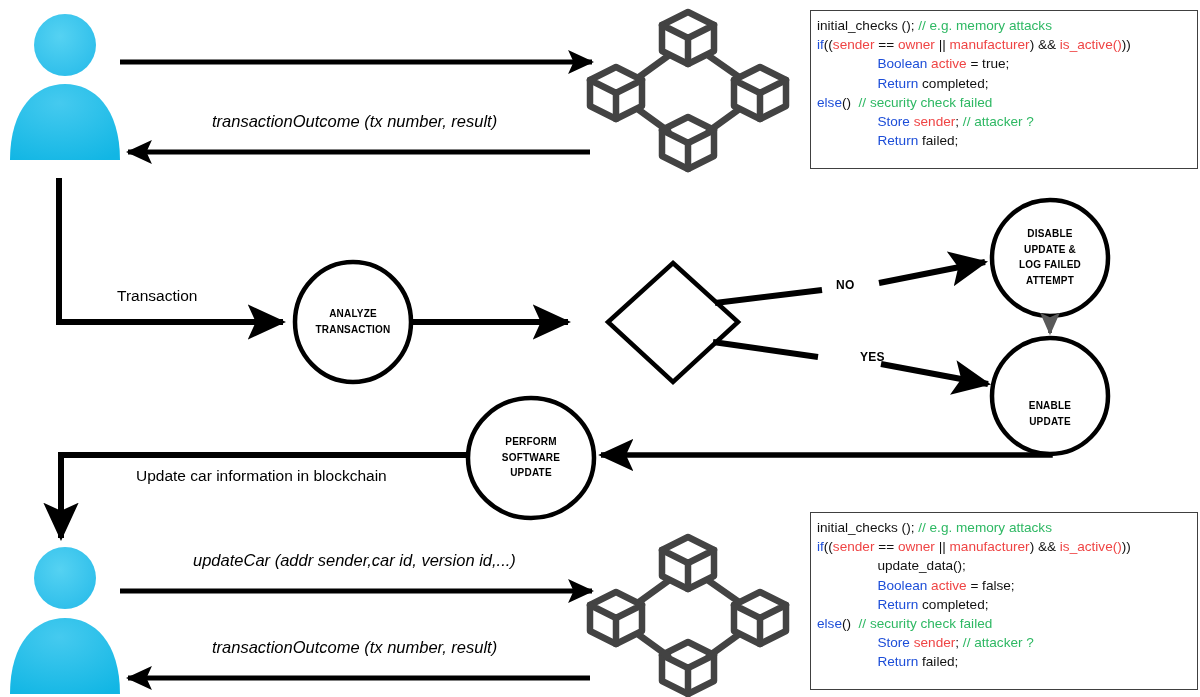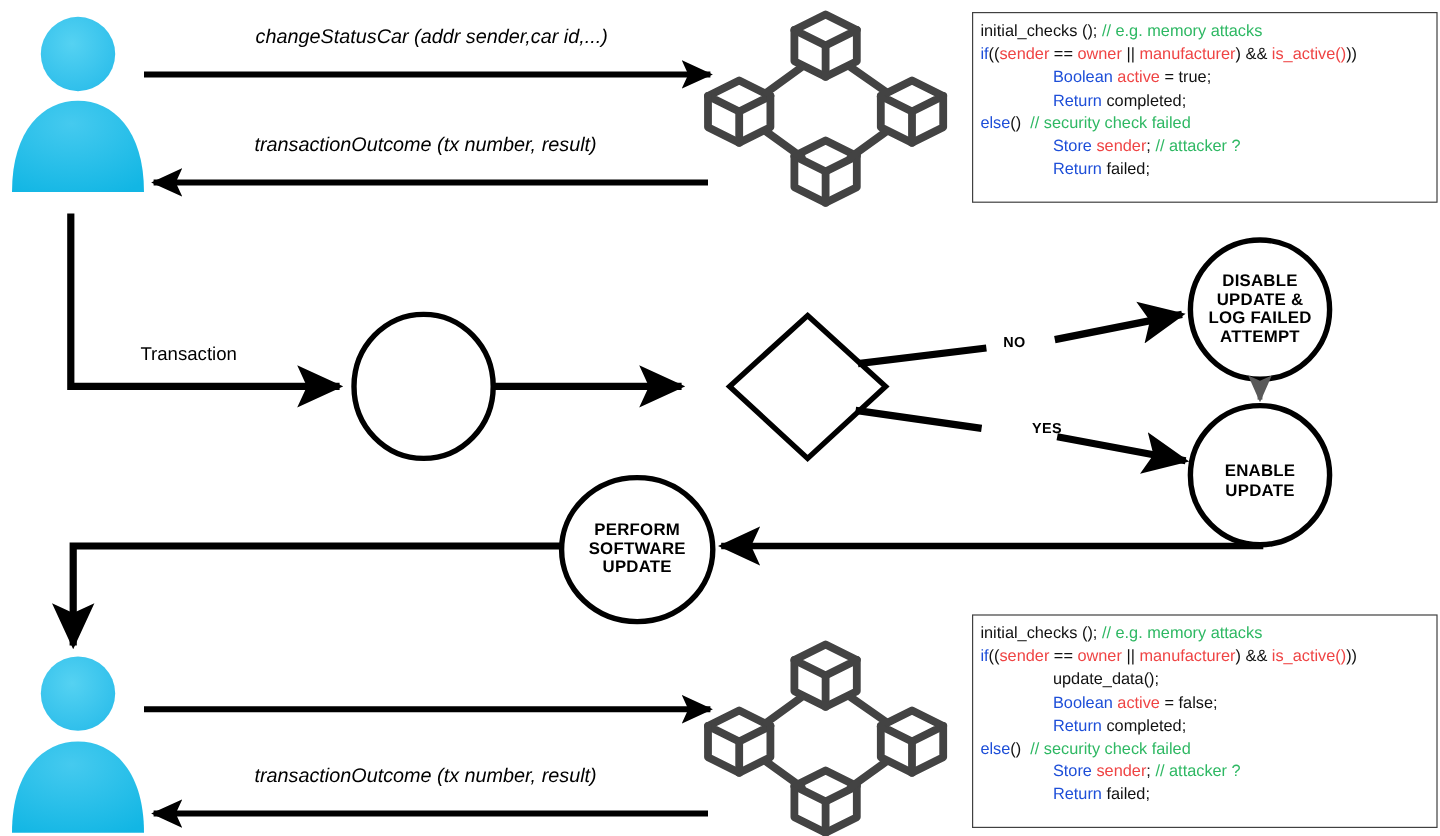--- a/index.html
+++ b/index.html
@@ -32,21 +32,21 @@
     white-space:nowrap;
   }
   .lbl.italic{font-style:italic;font-size:16.5px;}
   .lbl.plain{font-size:15.5px;}
   .lbl.yn{font-size:12px;font-weight:bold;letter-spacing:.3px;}
 
   .nodetext{
     position:absolute;
     font-family:"Liberation Sans",sans-serif;
     font-weight:bold;
-    font-size:14px;
+    font-size:10px;
     line-height:15.5px;
     text-align:center;
     color:#000;
     white-space:pre-line;
     letter-spacing:.2px;
   }
 </style>
 </head>
 <body>
 
@@ -166,34 +166,37 @@
         <path d="M-26,-13 L-26,13 L0,26 L26,13 L26,-13"></path>
         <path d="M0,0 L0,26"></path>
       </g>
       <line x1="639" y1="602" x2="668" y2="581"></line>
       <line x1="709" y1="581" x2="739" y2="602"></line>
       <line x1="639" y1="635" x2="668" y2="656"></line>
       <line x1="709" y1="656" x2="738" y2="635"></line>
     </g>
   </svg>
 
-  <div class="lbl italic" style="left:213px;top:22px;">changeStatusCar (addr sender,car id,...)</div>
   <div class="lbl italic" style="left:212px;top:112px;">transactionOutcome (tx number, result)</div>
+  <div class="lbl italic" style="left:193px;top:551px;">updateCar (addr sender,car id, version id,...)</div>
   <div class="lbl italic" style="left:212px;top:638px;">transactionOutcome (tx number, result)</div>
 
   <div class="lbl plain" style="left:117px;top:287px;">Transaction</div>
+  <div class="lbl plain" style="left:136px;top:467px;">Update car information in blockchain</div>
 
   <div class="lbl yn" style="left:836px;top:278px;">NO</div>
   <div class="lbl yn" style="left:860px;top:350px;">YES</div>
 
+  <div class="nodetext" style="left:293px;top:306px;width:120px;">ANALYZE
+TRANSACTION</div>
   <div class="nodetext" style="left:995px;top:226px;width:110px;">DISABLE
 UPDATE &amp;
 LOG FAILED
 ATTEMPT</div>
-  <div class="nodetext" style="left:995px;top:385px;width:110px;">ENABLE
+  <div class="nodetext" style="left:995px;top:398px;width:110px;">ENABLE
 UPDATE</div>
   <div class="nodetext" style="left:476px;top:434px;width:110px;">PERFORM
 SOFTWARE
 UPDATE</div>
 
   <div class="codebox" id="code-top" style="left:810px;top:10px;width:388px;height:159px;"><span class="ln"><span class="pl">initial_checks ();</span><span class="pl"> </span><span class="cmt">// e.g. memory attacks</span></span><span class="ln"><span class="kw">if</span><span class="pl">((</span><span class="var">sender</span><span class="pl"> == </span><span class="var">owner</span><span class="pl"> || </span><span class="var">manufacturer</span><span class="pl">) &amp;&amp; </span><span class="var">is_active()</span><span class="pl">))</span></span><span class="ln"><span class="pl">                </span><span class="kw">Boolean</span><span class="pl"> </span><span class="var">active</span><span class="pl"> = true;</span></span><span class="ln"><span class="pl">                </span><span class="kw">Return</span><span class="pl"> completed;</span></span><span class="ln"><span class="kw">else</span><span class="pl">()  </span><span class="cmt">// security check failed</span></span><span class="ln"><span class="pl">                </span><span class="kw">Store </span><span class="var">sender</span><span class="pl">; </span><span class="cmt">// attacker ?</span></span><span class="ln"><span class="pl">                </span><span class="kw">Return</span><span class="pl"> failed;</span></span></div>
 
   <div class="codebox" id="code-bottom" style="left:810px;top:512px;width:388px;height:178px;"><span class="ln"><span class="pl">initial_checks ();</span><span class="pl"> </span><span class="cmt">// e.g. memory attacks</span></span><span class="ln"><span class="kw">if</span><span class="pl">((</span><span class="var">sender</span><span class="pl"> == </span><span class="var">owner</span><span class="pl"> || </span><span class="var">manufacturer</span><span class="pl">) &amp;&amp; </span><span class="var">is_active()</span><span class="pl">))</span></span><span class="ln"><span class="pl">                </span><span class="pl">update_data();</span></span><span class="ln"><span class="pl">                </span><span class="kw">Boolean</span><span class="pl"> </span><span class="var">active</span><span class="pl"> = false;</span></span><span class="ln"><span class="pl">                </span><span class="kw">Return</span><span class="pl"> completed;</span></span><span class="ln"><span class="kw">else</span><span class="pl">()  </span><span class="cmt">// security check failed</span></span><span class="ln"><span class="pl">                </span><span class="kw">Store </span><span class="var">sender</span><span class="pl">; </span><span class="cmt">// attacker ?</span></span><span class="ln"><span class="pl">                </span><span class="kw">Return</span><span class="pl"> failed;</span></span></div>
 
 </div>

